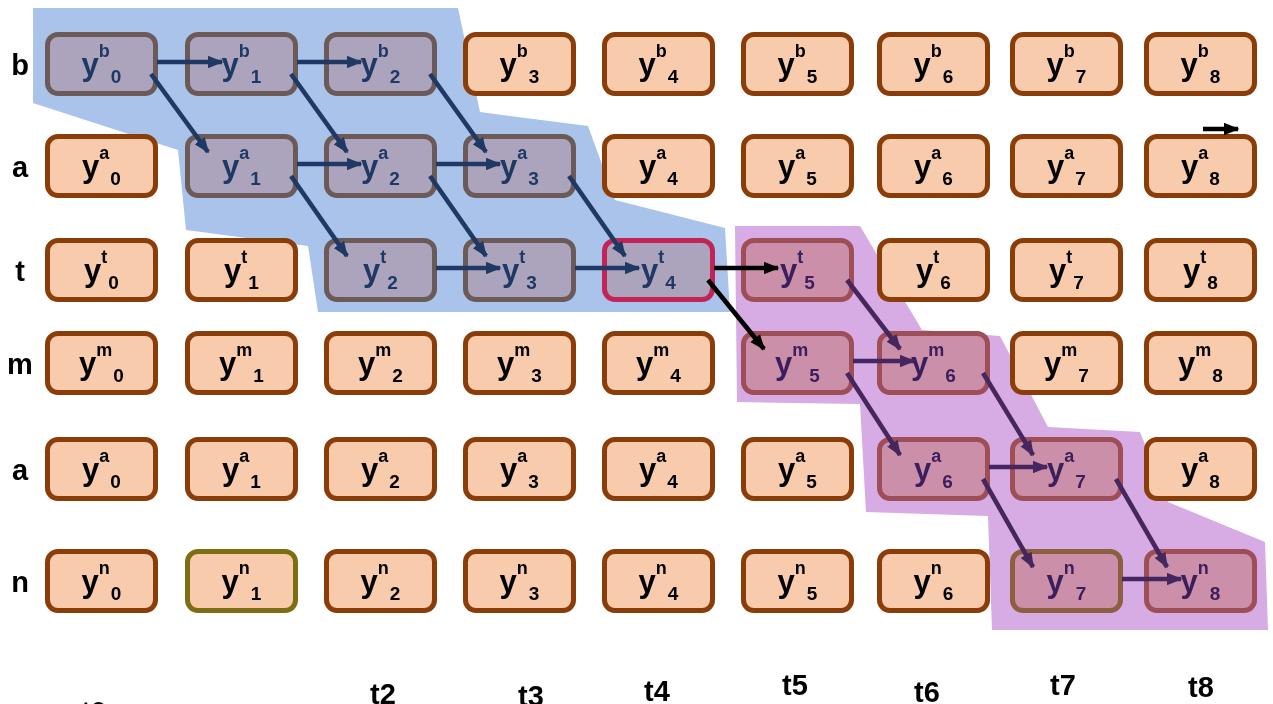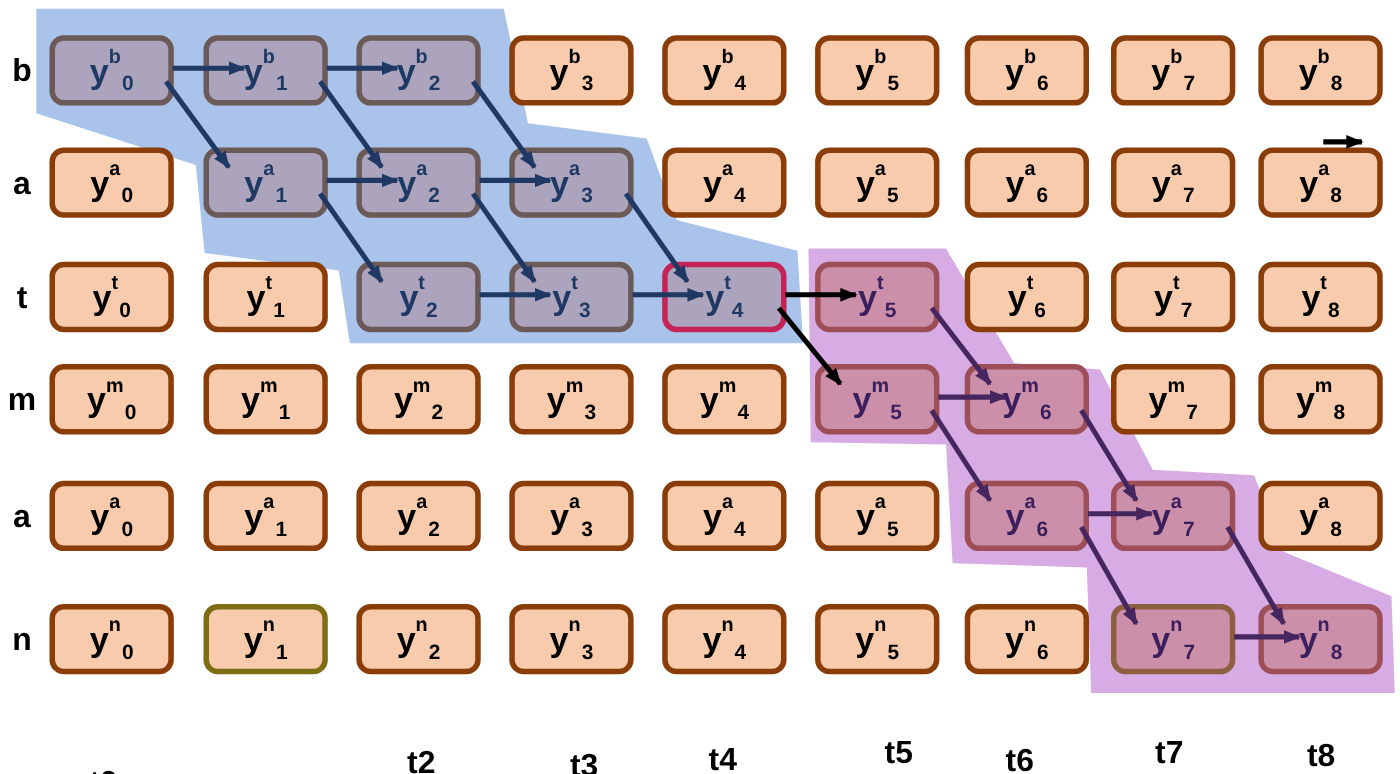--- a/index.html
+++ b/index.html
@@ -54,21 +54,21 @@
   <div class="rowlabel" style="top:254px;">t</div>
   <div class="rowlabel" style="top:347px;">m</div>
   <div class="rowlabel" style="top:453px;">a</div>
   <div class="rowlabel" style="top:565px;">n</div>
 
   <div class="timelabel" style="left:59px;  top:695px;">t0</div>
   <div class="timelabel" style="left:196px; top:705px;font-family:Liberation Serif, serif;">t1</div>
   <div class="timelabel" style="left:348px; top:677px;">t2</div>
   <div class="timelabel" style="left:496px; top:679px;">t3</div>
   <div class="timelabel" style="left:622px; top:674px;">t4</div>
-  <div class="timelabel" style="left:760px; top:668px;text-align:right;">t5</div>
+  <div class="timelabel" style="left:760px; top:668px;">t5</div>
   <div class="timelabel" style="left:892px; top:675px;">t6</div>
   <div class="timelabel" style="left:1028px;top:668px;">t7</div>
   <div class="timelabel" style="left:1166px;top:670px;">t8</div>
 
 <svg width="1273" height="704" class="bands-layer">
       <polygon points="33,8 458,8 480,112 588,126 615,200 725,228 730,312 318,312 308,246 186,230 178,150 33,103" fill="#A9C3EA"></polygon>
       <polygon points="735,226 860,226 922,330 1000,336 1048,427 1140,432 1168,502 1265,542 1268,630 992,630 988,516 866,512 860,404 737,402" fill="#D7ABE4"></polygon>
     </svg>
     <div class="cell" style="left: 45px; top: 32px; background: rgb(172, 164, 188); border-color: rgb(108, 90, 88); color: rgb(31, 56, 100);">
       <span class="base">y</span>

